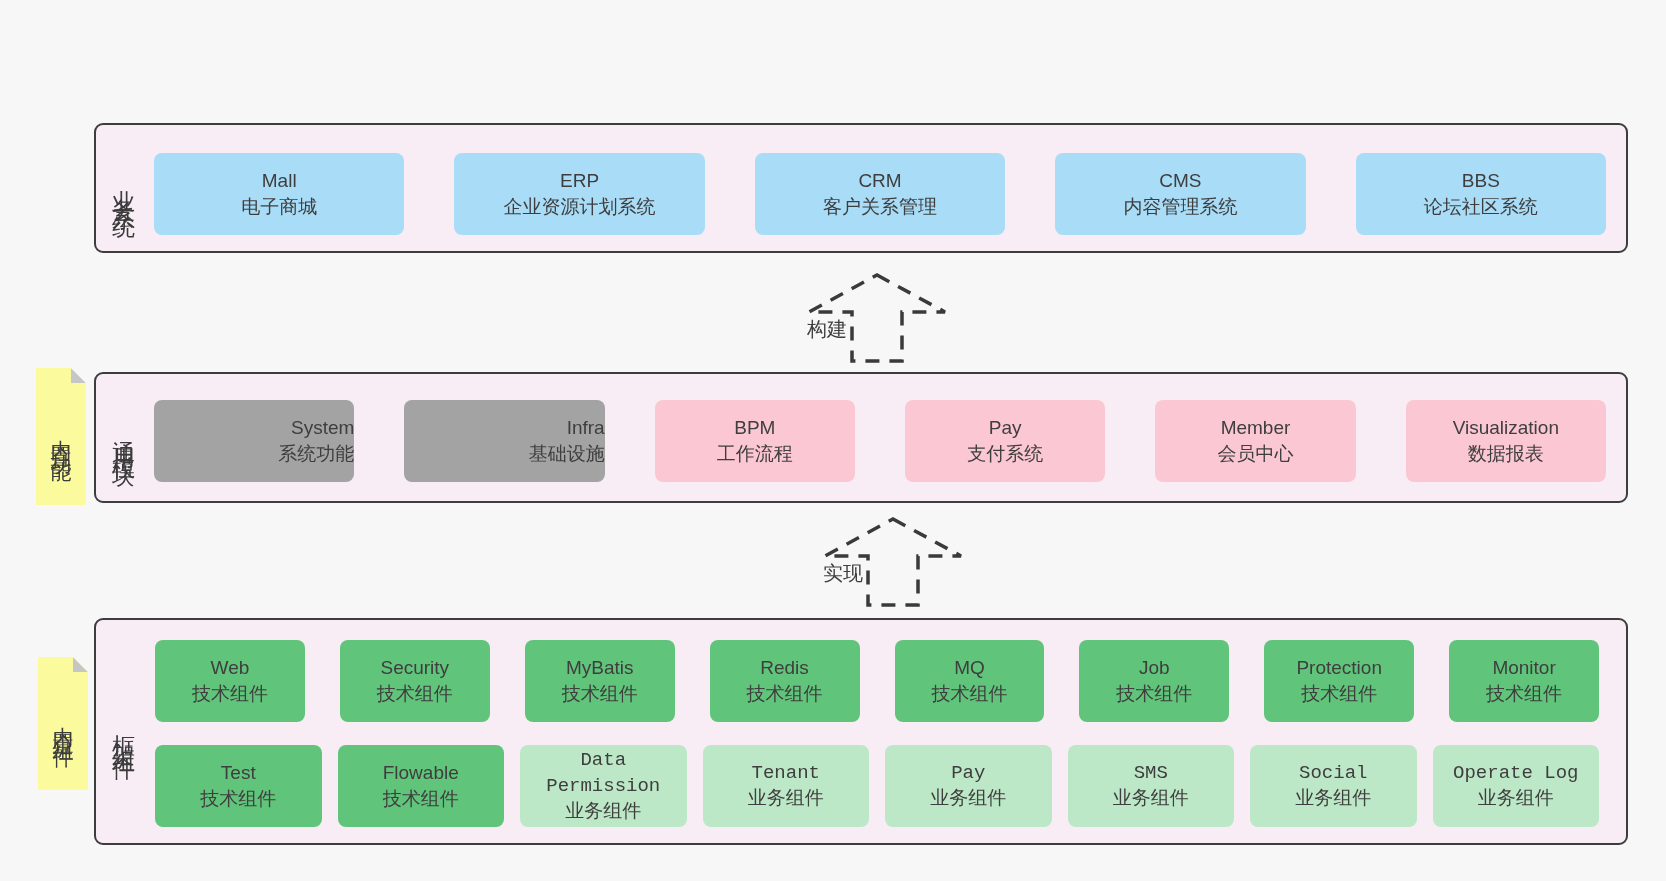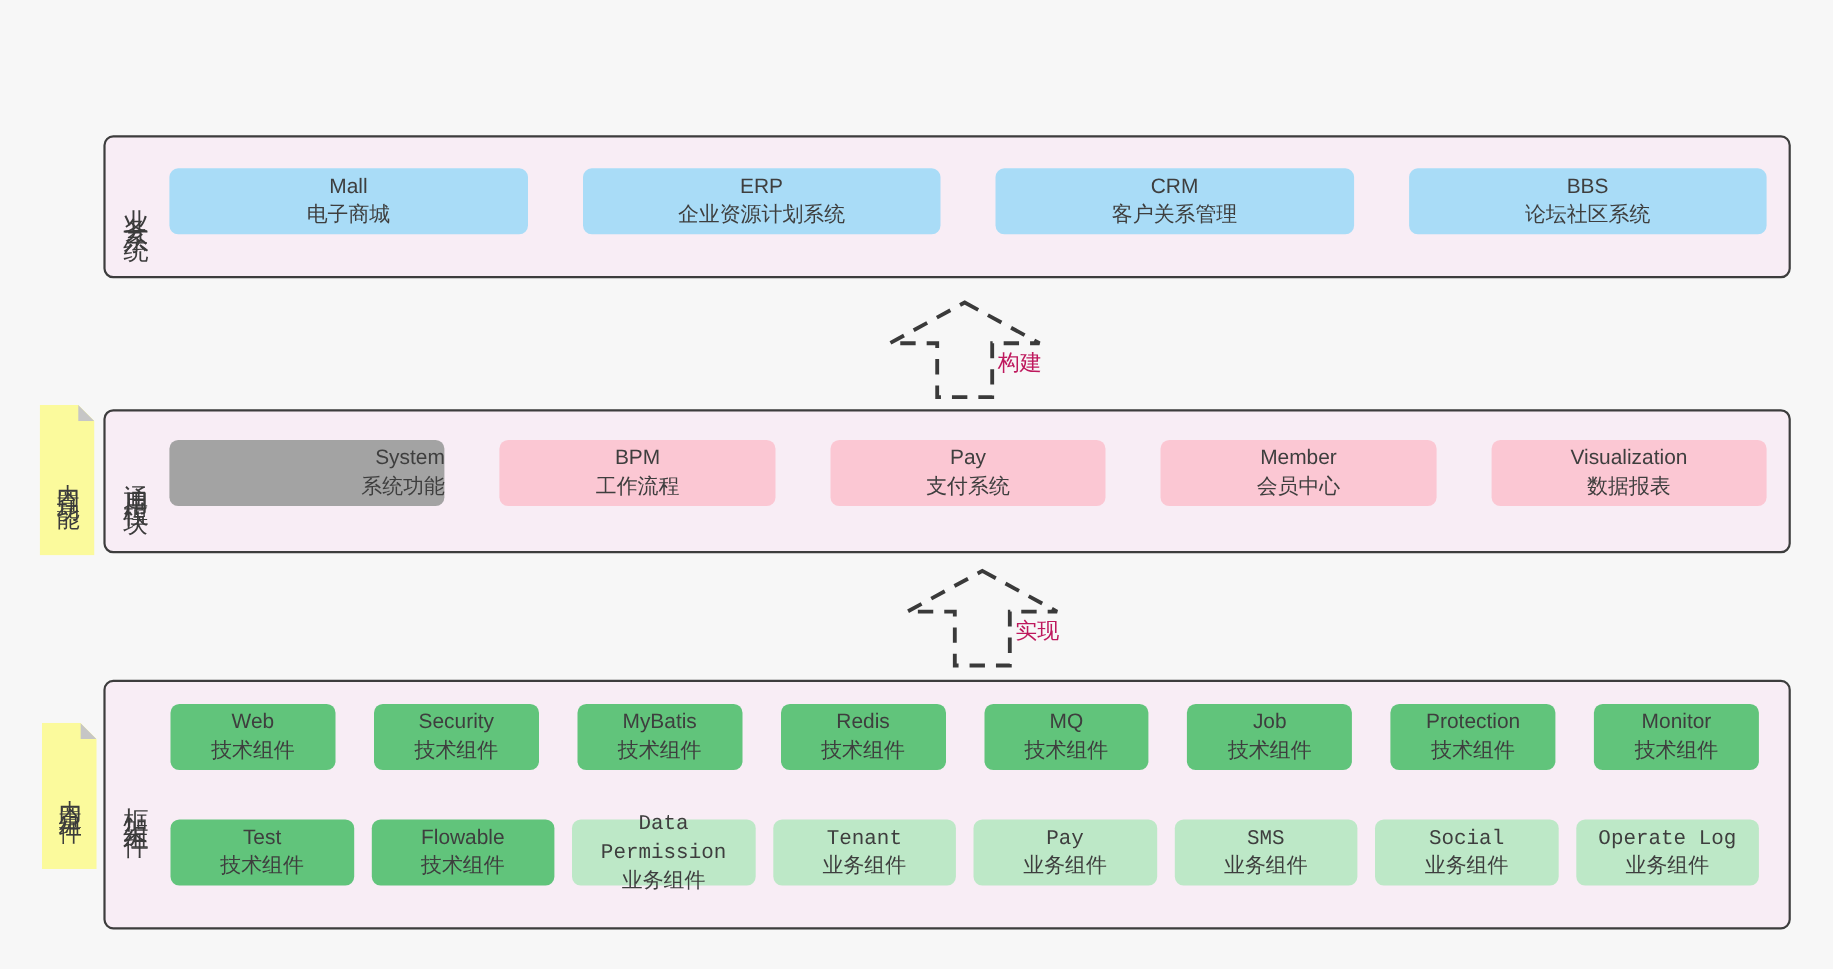--- a/index.html
+++ b/index.html
@@ -42,21 +42,21 @@
     display:flex;
   }
   .row-6{left:58px;right:20px;gap:50px;}
   .row-8{left:59px;right:27px;gap:35px;}
   #band-business .box-row{top:28px;}
   #band-modules .box-row{top:26px;}
   #band-components .row-1{top:20px;}
   #band-components .row-2{top:125px;gap:16px;}
   .box{
     flex:1 1 0;
-    height:60px;
+    height:82px;
     border-radius:8px;
     display:flex;
     flex-direction:column;
     justify-content:center;
     align-items:center;
     text-align:center;
     font-size:19px;
     line-height:26px;
     color:#3e3e3e;
   }
@@ -94,23 +94,23 @@
   #note-components{left:38px;top:657px;height:133px;}
   
   .arrow{
     position:absolute;
     width:140px;height:92px;
   }
   .arrow svg{position:absolute;left:0;top:0;}
   .arrow .arrow-label{
     position:absolute;
     left:0;right:0;top:44px;
-    text-align:right;
+    text-align:left;
     font-size:20px;
-    color:#be185d;
+    color:#404040;
   }
   #arrow-build{left:807px;top:272px;}
   #arrow-implement{left:823px;top:516px;}
 </style>
 </head>
 <body>
 
 <div id="stage">
 
   <div class="band" id="band-business">
@@ -120,20 +120,24 @@
           <div class="box-name">Mall</div>
           <div class="box-desc">电子商城</div>
         </div>
         <div class="box v-blue">
           <div class="box-name">ERP</div>
           <div class="box-desc">企业资源计划系统</div>
         </div>
         <div class="box v-blue">
           <div class="box-name">CRM</div>
           <div class="box-desc">客户关系管理</div>
+        </div>
+        <div class="box v-blue">
+          <div class="box-name">CMS</div>
+          <div class="box-desc">内容管理系统</div>
         </div>
         <div class="box v-blue">
           <div class="box-name">BBS</div>
           <div class="box-desc">论坛社区系统</div>
         </div>
       </div>
   </div>
 
   <div class="arrow" id="arrow-build">
     <svg width="140" height="92" viewBox="0 0 140 92">
@@ -147,20 +151,24 @@
     <div class="note-text">内置功能</div>
   </div>
 
   <div class="band" id="band-modules">
     <div class="vlabel">通用模块</div>
     <div class="box-row row-6">
         <div class="box v-red">
           <div class="box-name">System</div>
           <div class="box-desc">系统功能</div>
         </div>
+        <div class="box v-red">
+          <div class="box-name">Infra</div>
+          <div class="box-desc">基础设施</div>
+        </div>
         <div class="box v-pink">
           <div class="box-name">BPM</div>
           <div class="box-desc">工作流程</div>
         </div>
         <div class="box v-pink">
           <div class="box-name">Pay</div>
           <div class="box-desc">支付系统</div>
         </div>
         <div class="box v-pink">
           <div class="box-name">Member</div>

